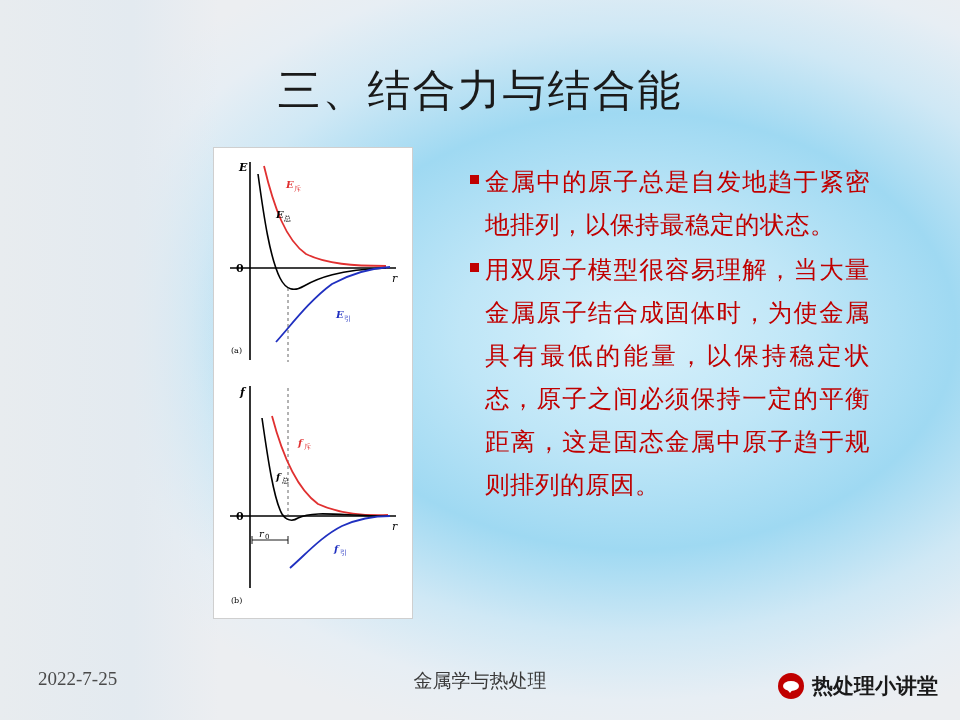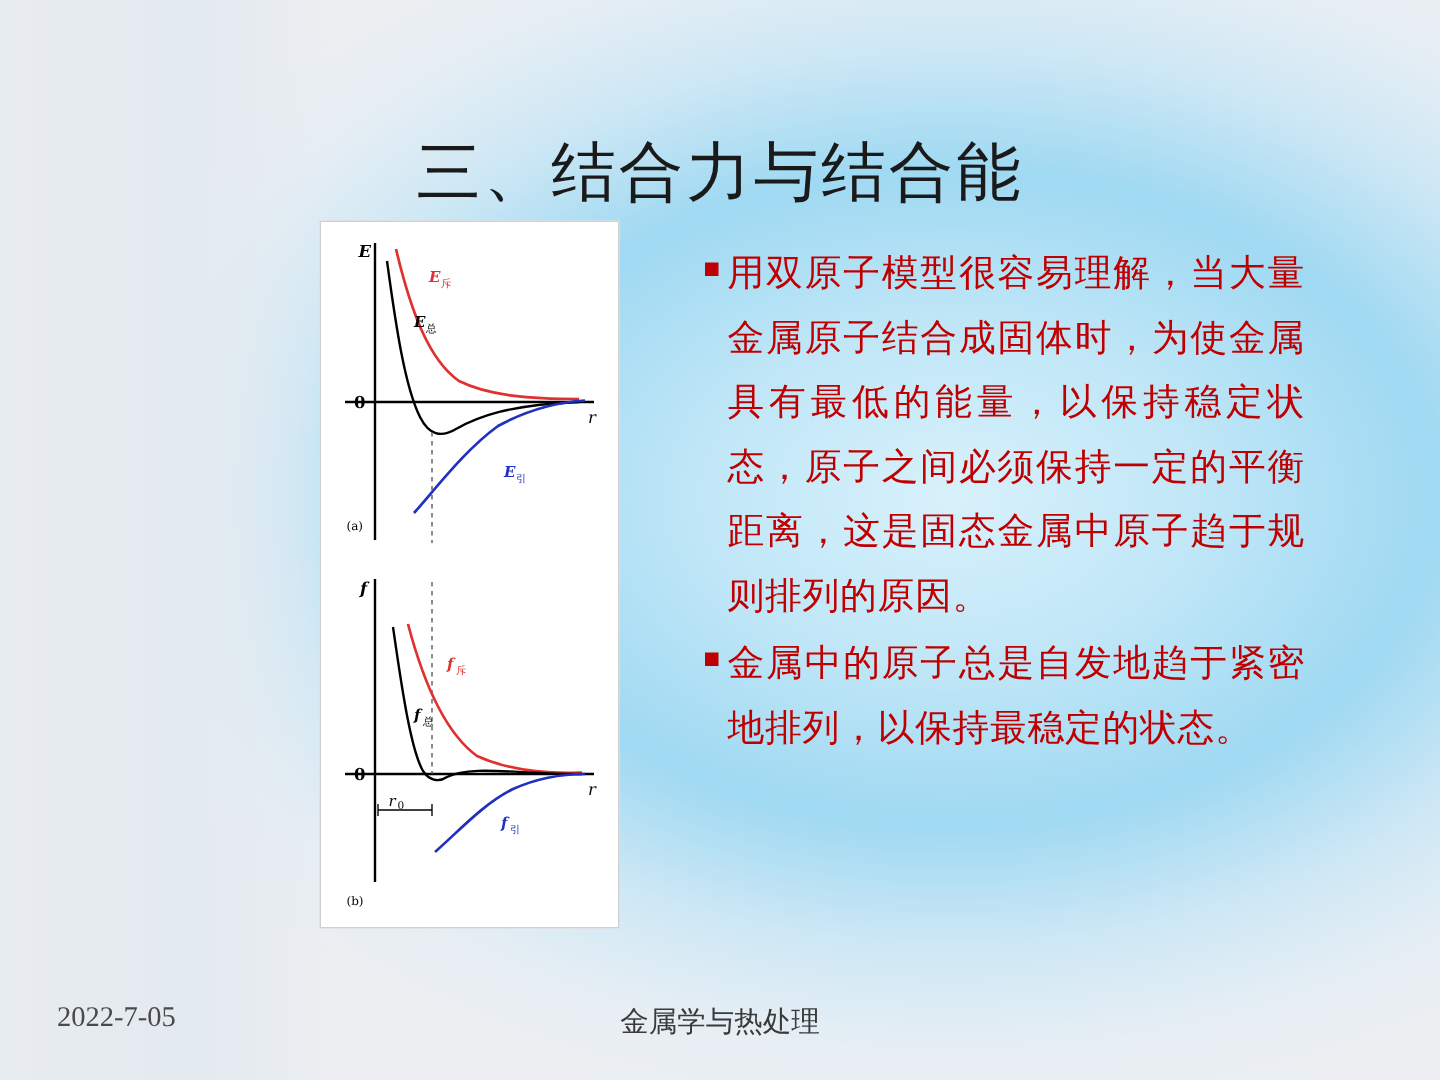--- a/index.html
+++ b/index.html
@@ -34,21 +34,20 @@
     position: absolute;
     top: 62px;
     left: 0;
     width: 960px;
     text-align: center;
     font-size: 43px;
     color: #1a1a1a;
     letter-spacing: 2px;
     font-family: "DejaVu Serif", serif;
     font-weight: normal;
-    margin-top: 24px;
   }
 
   .figure {
     position: absolute;
     left: 213px;
     top: 147px;
     width: 198px;
     height: 470px;
     background: #ffffff;
     border: 1px solid #cfcfcf;
@@ -200,25 +199,29 @@
       <line x1="38" y1="388" x2="38" y2="396" stroke="#000" stroke-width="0.9"></line>
       <line x1="74" y1="388" x2="74" y2="396" stroke="#000" stroke-width="0.9"></line>
       <text x="45" y="389" font-family="DejaVu Serif, serif" font-size="10" font-style="italic" fill="#000">r</text>
       <text x="51" y="391" font-family="DejaVu Serif, serif" font-size="7" fill="#000">0</text>
     </svg>
   </div>
 
   <div class="bullets">
     <div class="bullet">
       <span class="bullet-marker"></span>
-      <span class="bullet-text">用双原子模型很容易理解，当大量金属原子结合成固体时，为使金属具有最低的能量，以保持稳定状态，原子之间必须保持一定的平衡距离，这是固态金属中原子趋于规则排列的原因。</span>
+      <span class="bullet-text">金属中的原子总是自发地趋于紧密地排列，以保持最稳定的状态。</span>
     </div>
     <div class="bullet">
       <span class="bullet-marker"></span>
-      <span class="bullet-text">金属中的原子总是自发地趋于紧密地排列，以保持最稳定的状态。</span>
+      <span class="bullet-text">用双原子模型很容易理解，当大量金属原子结合成固体时，为使金属具有最低的能量，以保持稳定状态，原子之间必须保持一定的平衡距离，这是固态金属中原子趋于规则排列的原因。</span>
     </div>
   </div>
 
-  <div class="footer-date">2022-7-05</div>
+  <div class="footer-date">2022-7-25</div>
   <div class="footer-center">金属学与热处理</div>
 
+  <div class="brand">
+    <span class="brand-icon"></span>
+    <span class="brand-text">热处理小讲堂</span>
+  </div>
 
 </div>
 
 </body></html>

